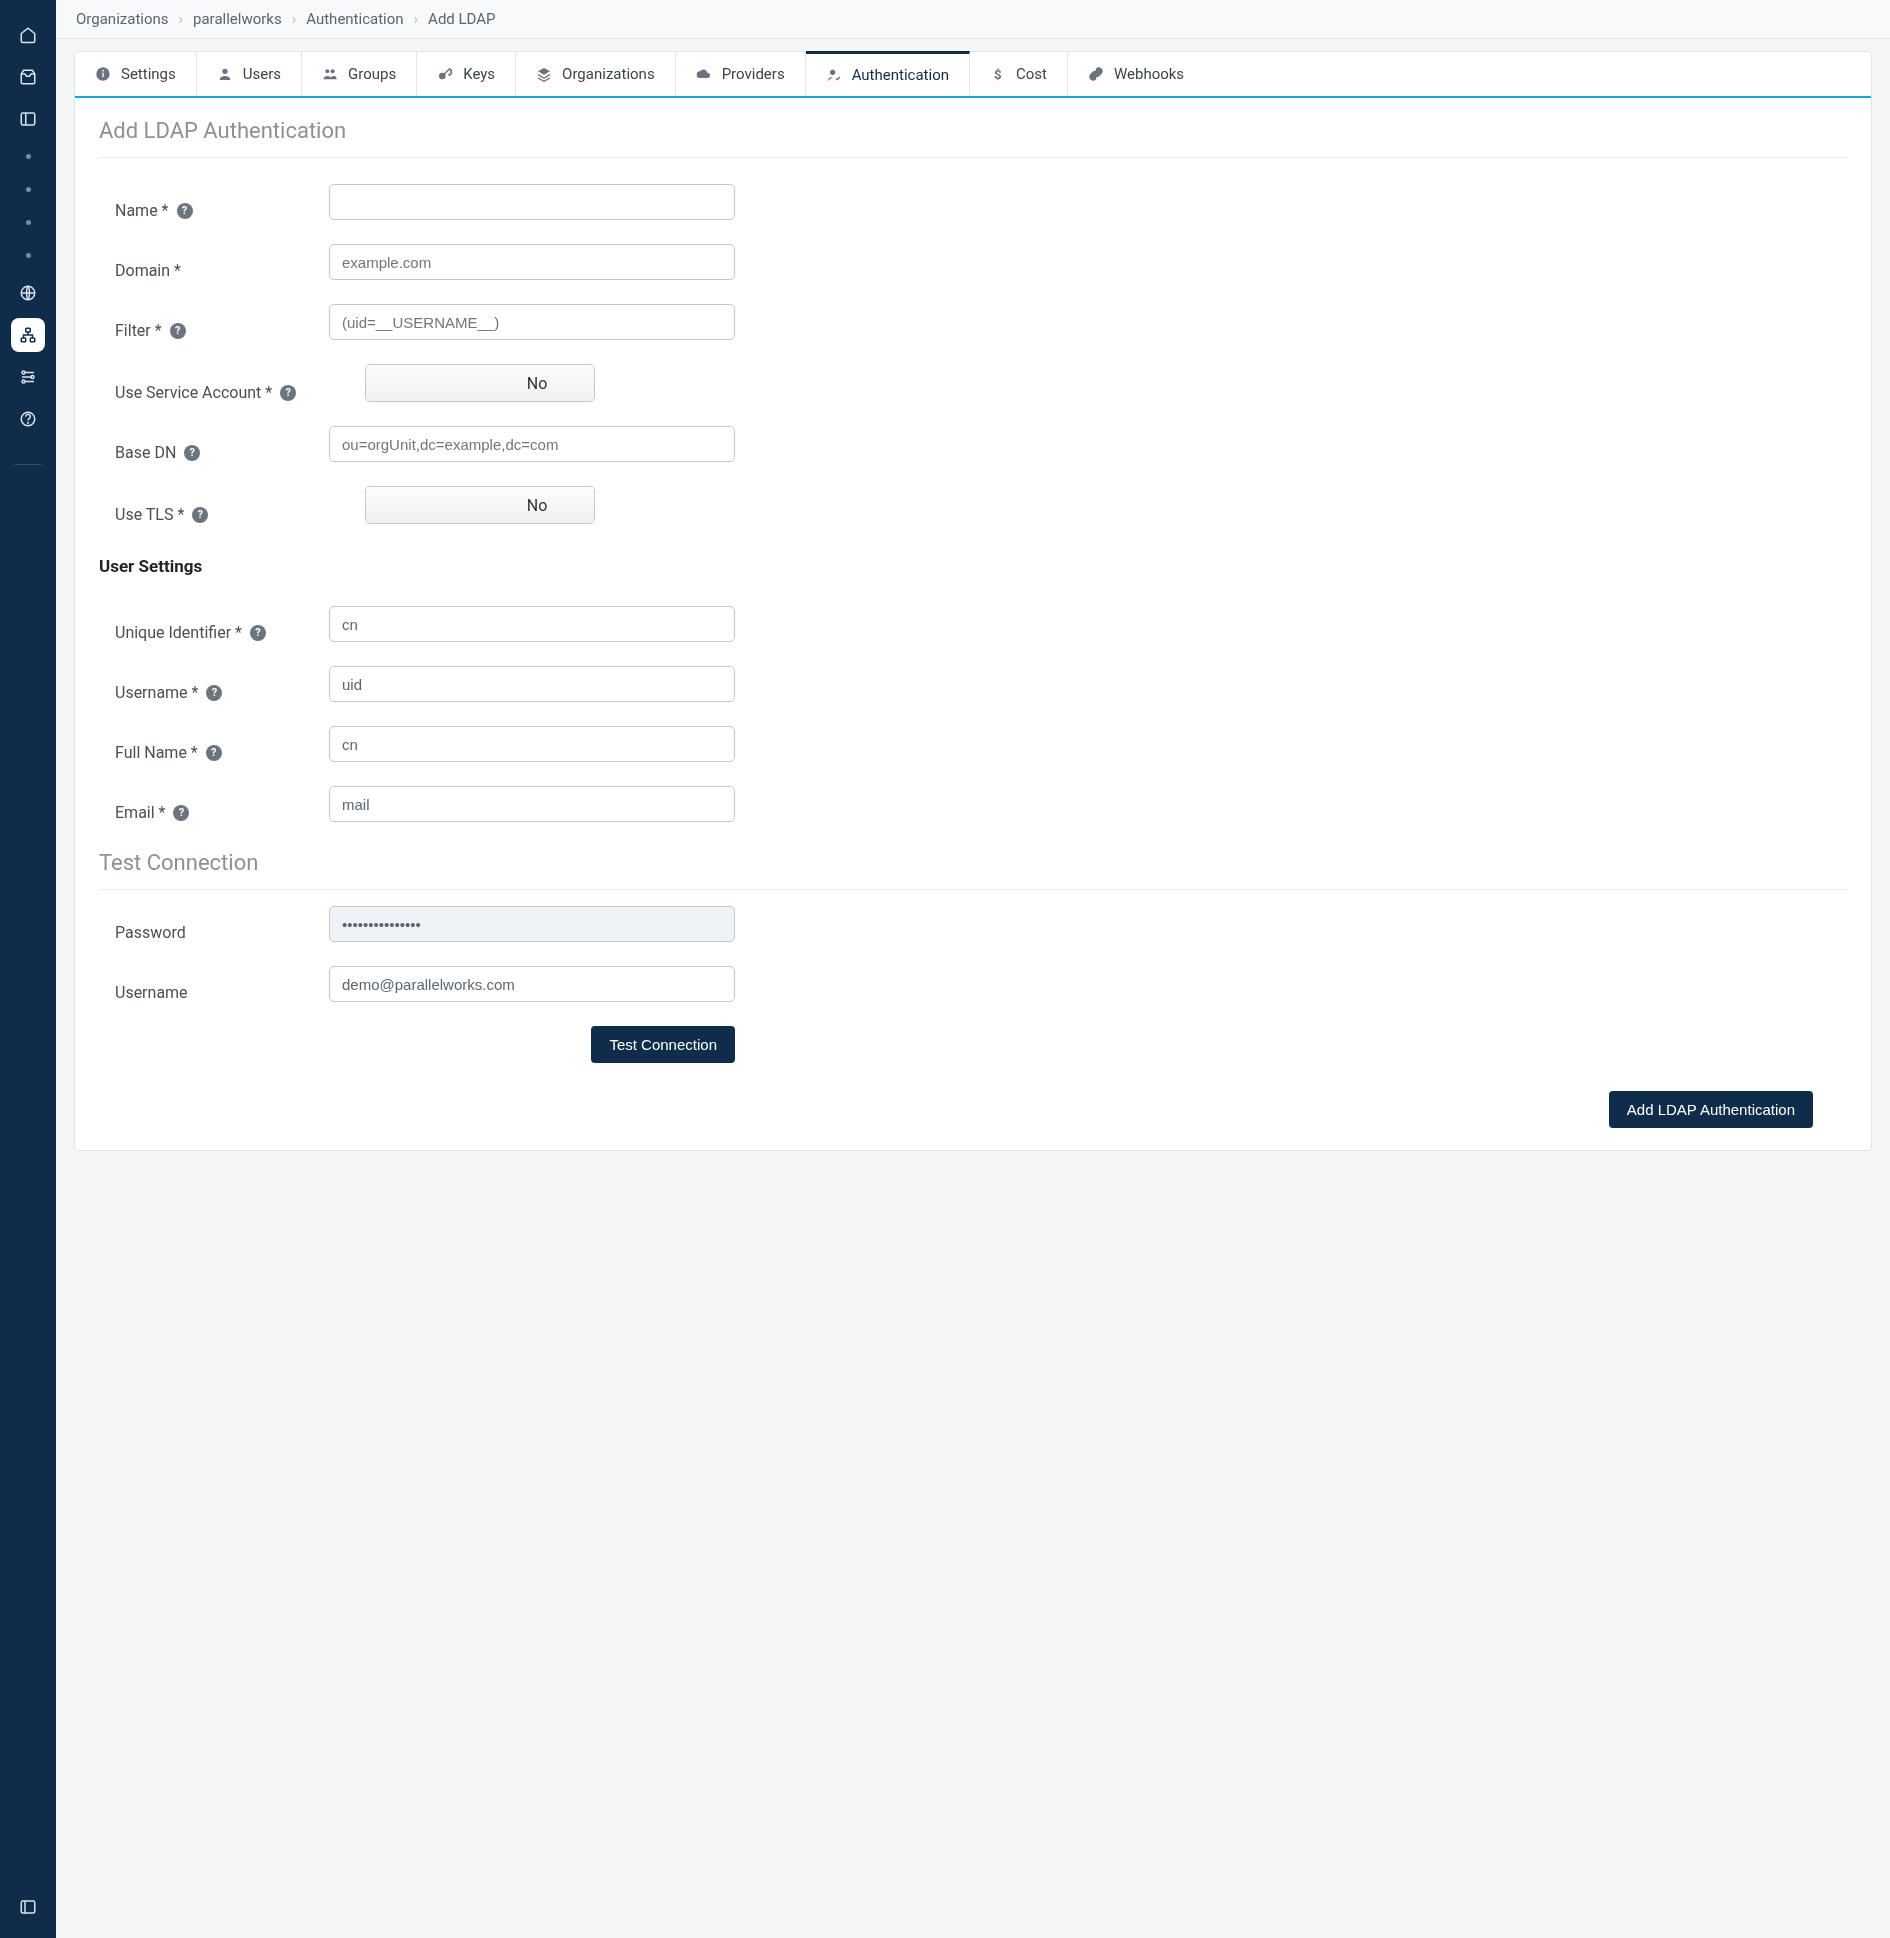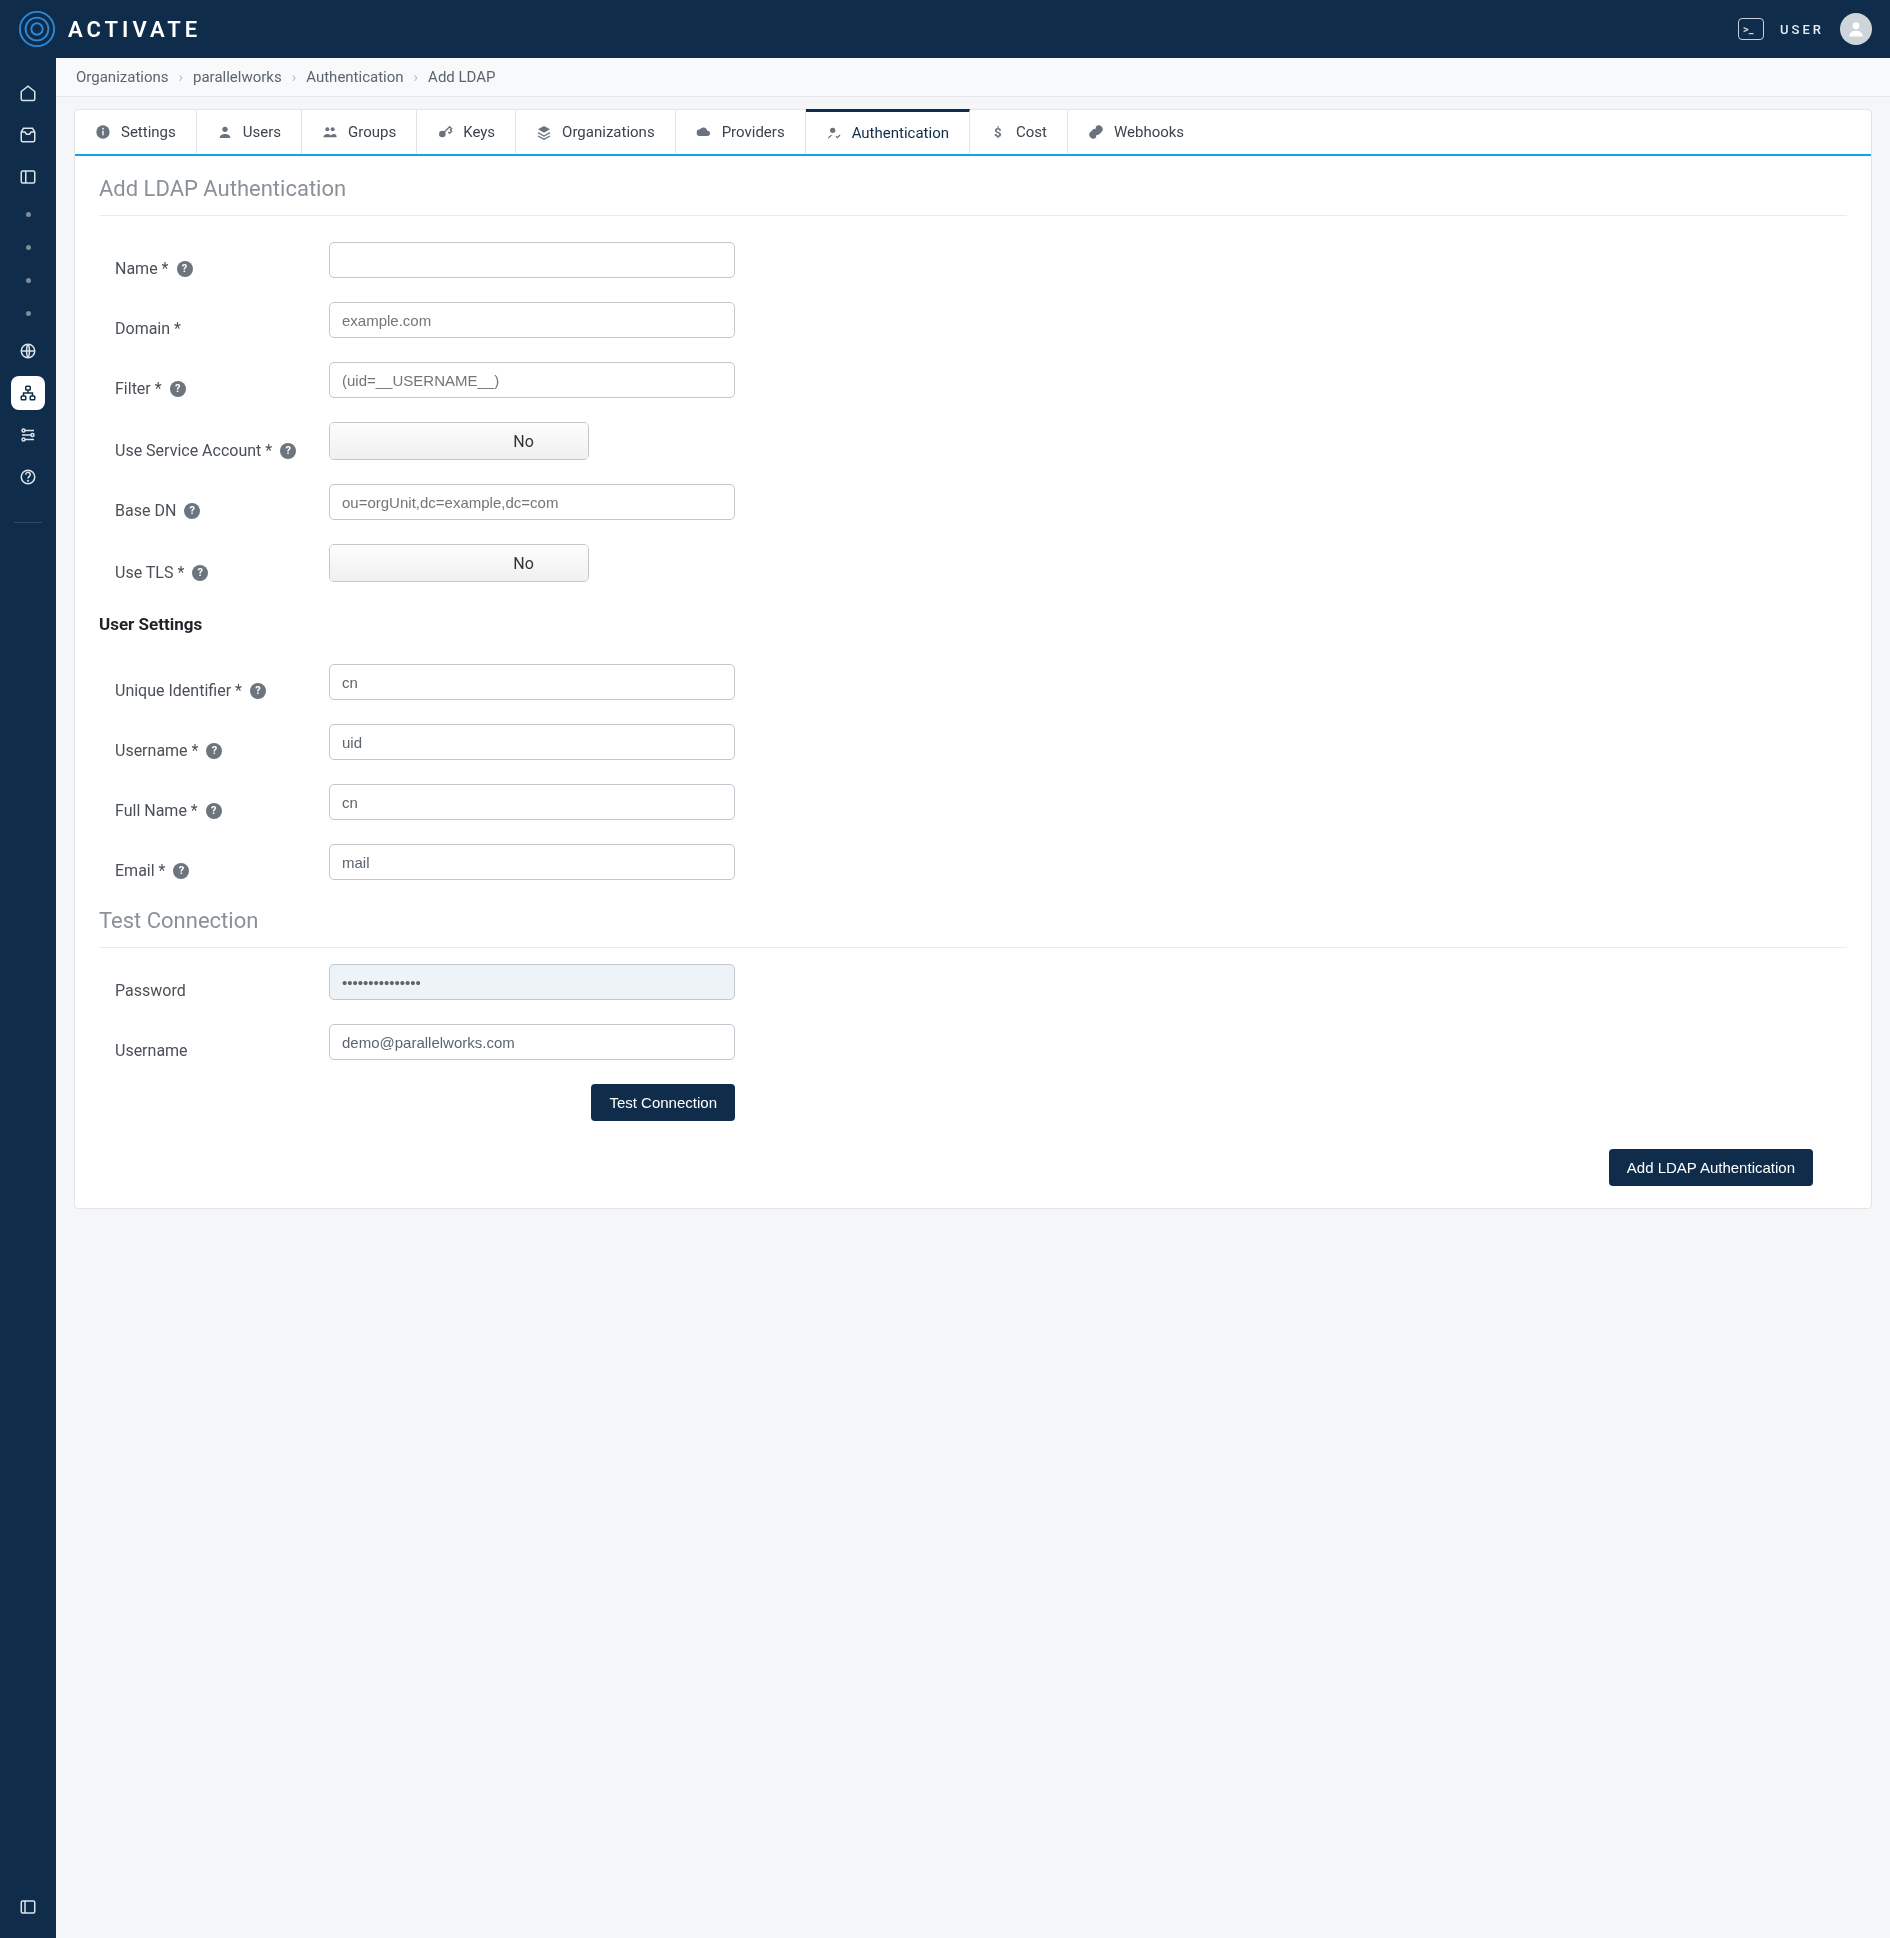--- a/index.html
+++ b/index.html
@@ -38,56 +38,36 @@
 
 .section-title { font-size: 22px; color: #8b9199; font-weight: 400; padding: 20px 24px 14px; }
 .divider { border-top: 1px solid #e9ecef; margin: 0 24px; }
 
 .form { padding: 10px 24px 0; }
 .form-row { display: flex; align-items: flex-end; margin: 16px 0 24px; }
 .form-label { width: 230px; font-size: 16px; color: #4a5058; display: flex; align-items: center; gap: 8px; padding-left: 16px; }
 .help-dot { width: 16px; height: 16px; background: #6c757d; color: #fff; border-radius: 50%; font-size: 11px; display: inline-flex; align-items: center; justify-content: center; font-weight: bold; cursor:help; }
 .form-input { width: 406px; height: 36px; border: 1px solid #c1c7cd; border-radius: 5px; padding: 8px 12px; font-size: 15px; color: #5b6570; background: #fff; }
 .form-input.filled { background: #eef3f8; }
-.toggle { width: 260px; height: 38px; border: 1px solid #c1c7cd; border-radius: 5px; display: flex; overflow:hidden; }
+.toggle { width: 230px; height: 38px; border: 1px solid #c1c7cd; border-radius: 5px; display: flex; overflow:hidden;margin-left:36px; }
 .toggle-half { flex: 1; display:flex; align-items:center; justify-content:center; background: linear-gradient(#fdfdfd,#f0f0f0); }
 .toggle-label { font-size: 16px; color: #333; }
 
 .subhead { font-size: 17px; font-weight: 700; color: #1f2328; padding: 8px 24px 4px; }
 
 .test-section { padding: 0 24px 20px; }
 .btn-row { display:flex; justify-content:flex-end; width:636px; margin-top:18px; }
 .btn { background: #0f2d4a; color:#fff; border:none; border-radius:4px; padding:10px 18px; font-size:15px; cursor:pointer; }
 .submit-row { display:flex; justify-content:flex-end; padding: 8px 58px 22px; }
 </style>
 </head>
 <body>
 
 <div class="app">
 
-  <div class="topbar">
-    <div class="logo-wrap">
-      <svg class="logo-icon" viewBox="0 0 40 40">
-        <circle cx="20" cy="20" r="18" fill="none" stroke="#2d88d6" stroke-width="2"></circle>
-        <circle cx="20" cy="20" r="12" fill="none" stroke="#2d88d6" stroke-width="2"></circle>
-        <circle cx="20" cy="20" r="6" fill="none" stroke="#2d88d6" stroke-width="2"></circle>
-      </svg>
-      <span class="logo-text">ACTIVATE</span>
-    </div>
-    <div class="topbar-right">
-      <div class="terminal-icon">&gt;_</div>
-      <span class="user-label">USER</span>
-      <div class="avatar">
-        <svg width="20" height="20" viewBox="0 0 24 24" fill="#fff">
-            <circle cx="12" cy="8" r="4"></circle>
-            <path d="M4 20c0-4 4-6 8-6s8 2 8 6v1H4z"></path>
-          </svg>
-      </div>
-    </div>
-  </div>
 
   <div class="body-wrap">
 
     <div class="sidenav">
       <div class="sidenav-item">
         <svg width="18" height="18" viewBox="0 0 24 24" fill="none" stroke="currentColor" stroke-width="2">
             <path d="M3 10l9-7 9 7v10a2 2 0 01-2 2H5a2 2 0 01-2-2z"></path>
           </svg>
       </div>
       <div class="sidenav-item">

